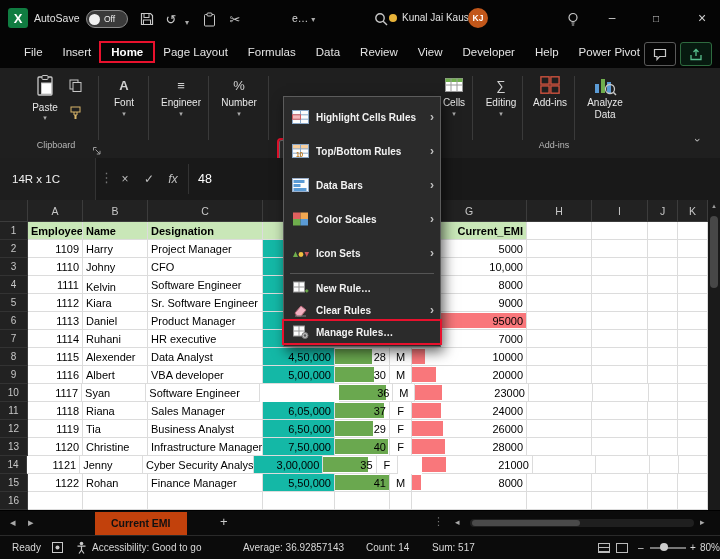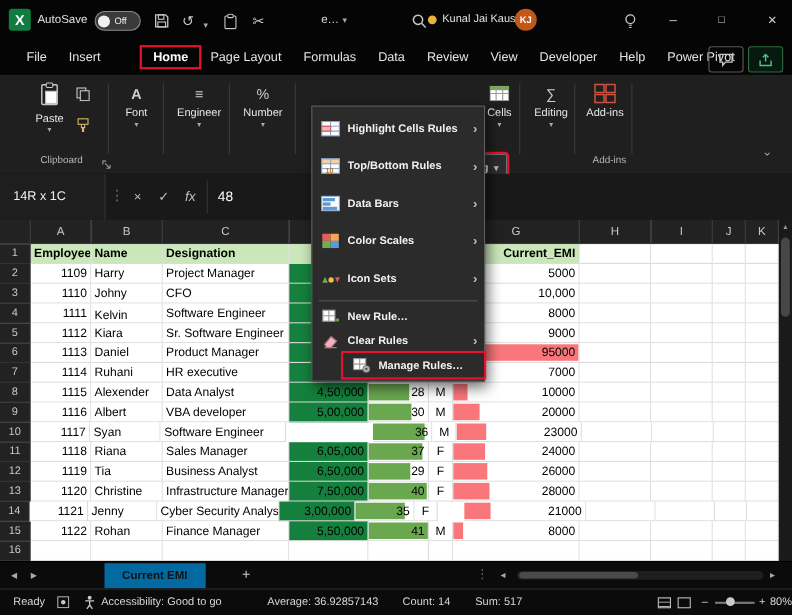--- a/index.html
+++ b/index.html
@@ -22,21 +22,21 @@
   .usernm{left:402px;font-size:10px;}
   .avatar{position:absolute;left:468px;top:8px;width:20px;height:20px;border-radius:50%;background:#c2571a;color:#fff;font-size:8.5px;font-weight:bold;display:flex;align-items:center;justify-content:center;}
   .tb-bulb{left:564px;}
   .winbtn{position:absolute;top:0;width:28px;height:36px;display:flex;align-items:center;justify-content:center;color:#d0d0d0;font-size:12px;}
   .w-min{left:598px;} .w-max{left:642px;font-size:10px;} .w-close{left:688px;font-size:14px;}
 
   
   .tabsrow{position:absolute;left:0;top:36px;width:720px;height:32px;background:#050505;display:flex;align-items:center;padding-left:14px;box-sizing:border-box;}
   .rtab{padding:3px 10px;font-size:11.5px;color:#e4e4e4;white-space:nowrap;}
   .rtab.active{color:#fff;font-weight:bold;}
-  .annotated{outline:2px solid #e8112d;outline-offset:0px;margin-left:28px;}
+  .annotated{outline:2px solid #e8112d;outline-offset:0px;}
   .topbtn{position:absolute;top:42px;width:30px;height:22px;border:1px solid #5a5a5a;border-radius:3px;display:flex;align-items:center;justify-content:center;}
   .btn-comment{left:644px;} .btn-share{left:680px;border-color:#2e6b3f;background:rgba(16,124,65,.18);}
 
   
   .ribbon{position:absolute;left:0;top:68px;width:720px;height:90px;background:#1f1f1f;border-bottom:1px solid #000;}
   .vsep{position:absolute;top:8px;height:64px;width:1px;background:#3a3a3a;}
   .bigbtn{position:absolute;top:6px;display:flex;flex-direction:column;align-items:center;gap:2px;color:#e8e8e8;font-size:10px;}
   .bigbtn .caret{font-size:7px;color:#aaa;line-height:6px;}
   .g-paste{left:24px;width:42px;}
   .smallcol{position:absolute;left:68px;top:10px;display:flex;flex-direction:column;gap:10px;align-items:center;}
@@ -67,36 +67,36 @@
   .gridwrap{position:absolute;left:0;top:200px;width:708px;height:310px;background:#fff;overflow:hidden;}
   .grow{display:flex;height:18px;}
   .grow.colhdr{height:22px;}
   .corner{width:28px;background:#222;border-right:1px solid #3c3c3c;border-bottom:1px solid #3c3c3c;box-sizing:border-box;}
   .chcell{background:#222;color:#c8c8c8;font-size:10.5px;display:flex;align-items:center;justify-content:center;border-right:1px solid #3c3c3c;border-bottom:1px solid #3c3c3c;box-sizing:border-box;}
   .rnum{width:28px;background:#222;color:#c8c8c8;font-size:10px;display:flex;align-items:center;justify-content:center;border-right:1px solid #3c3c3c;border-bottom:1px solid #333;box-sizing:border-box;}
   .cell{position:relative;background:#fff;color:#000;font-size:11px;display:flex;align-items:center;padding:0 3px;box-sizing:border-box;border-right:1px solid #dcdcdc;border-bottom:1px solid #dcdcdc;overflow:hidden;white-space:nowrap;}
   .cell.num{justify-content:flex-end;}
   .cell.ctr{justify-content:center;}
   .cell.hdrcell{background:#c9e7b8;font-weight:bold;}
-  .cell.salary{background:#15803d;}
+  .cell.salary{background:#14b8a6;}
   .bar{position:absolute;left:0;top:1px;bottom:1px;}
   .bar.emi{background:#f9777b;}
   .bar.age{background:#6aa84f;}
   .cell .v{position:relative;z-index:1;}
 
   
   .vscroll{position:absolute;left:708px;top:200px;width:12px;height:310px;background:#1a1a1a;}
   .vs-up{position:absolute;left:0;top:2px;width:12px;text-align:center;color:#999;font-size:7px;}
   .vs-thumb{position:absolute;left:2px;top:16px;width:8px;height:72px;background:#474747;border-radius:4px;}
 
   
   .sheetrow{position:absolute;left:0;top:510px;width:720px;height:25px;background:#0b0b0b;border-top:1px solid #000;}
   .navarr{position:absolute;top:5px;color:#aaa;font-size:11px;}
   .na1{left:10px;} .na2{left:28px;}
-  .sheettab{position:absolute;left:95px;top:1px;height:23px;line-height:23px;padding:0 16px;background:#0369a1;color:#111;font-size:10.5px;font-weight:bold;}
+  .sheettab{position:absolute;left:95px;top:1px;height:23px;line-height:23px;padding:0 16px;background:#c2410c;color:#111;font-size:10.5px;font-weight:bold;}
   .addtab{position:absolute;left:220px;top:3px;color:#ccc;font-size:13px;}
   .tabdots{position:absolute;left:433px;top:4px;color:#777;font-size:11px;}
   .hs-left{position:absolute;left:455px;top:6px;color:#aaa;font-size:9px;}
   .hs-track{position:absolute;left:470px;top:8px;width:224px;height:8px;background:#1f1f1f;border-radius:4px;}
   .hs-thumb{position:absolute;left:2px;top:1px;width:108px;height:6px;background:#4a4a4a;border-radius:3px;}
   .hs-right{position:absolute;left:700px;top:6px;color:#aaa;font-size:9px;}
 
   
   .statusbar{position:absolute;left:0;top:535px;width:720px;height:24px;background:#0b0b0b;border-top:1px solid #2a2a2a;font-size:10px;color:#d8d8d8;}
   .sb{position:absolute;top:6px;}
@@ -282,20 +282,32 @@
       <span class="gico">
           <svg width="22" height="20" viewBox="0 0 24 22">
             <rect x="2" y="2" width="9" height="8" fill="none" stroke="#d0523e" stroke-width="1.5"></rect>
             <rect x="13" y="2" width="9" height="8" fill="none" stroke="#d0523e" stroke-width="1.5"></rect>
             <rect x="2" y="12" width="9" height="8" fill="none" stroke="#d0523e" stroke-width="1.5"></rect>
             <rect x="13" y="12" width="9" height="8" fill="none" stroke="#d0523e" stroke-width="1.5"></rect>
           </svg>
         </span>
       <span>Add-ins</span>
     </div>
+    <div class="grp g-analyze">
+      <span class="gico">
+          <svg width="24" height="22" viewBox="0 0 24 22">
+            <rect x="2" y="10" width="4" height="9" fill="#5b9bd5"></rect>
+            <rect x="8" y="5" width="4" height="14" fill="#6fae4d"></rect>
+            <rect x="14" y="8" width="4" height="11" fill="#5b9bd5"></rect>
+            <circle cx="17" cy="15" r="4.5" fill="none" stroke="#c8c8c8" stroke-width="1.3"></circle>
+            <line x1="20.3" y1="18.3" x2="23" y2="21" stroke="#c8c8c8" stroke-width="1.5"></line>
+          </svg>
+        </span>
+      <span class="lbl2">Analyze Data</span>
+    </div>
     <div class="glabel gl-addins">Add-ins</div>
     <span class="ribchev">›</span>
   </div>
 
   <div class="fbar">
     <div class="namebox">14R x 1C</div>
     <span class="fb-dots">⋮</span>
     <span class="fbico fb-x">×</span>
     <span class="fbico fb-ok">✓</span>
     <span class="fbico fb-fx">fx</span>

